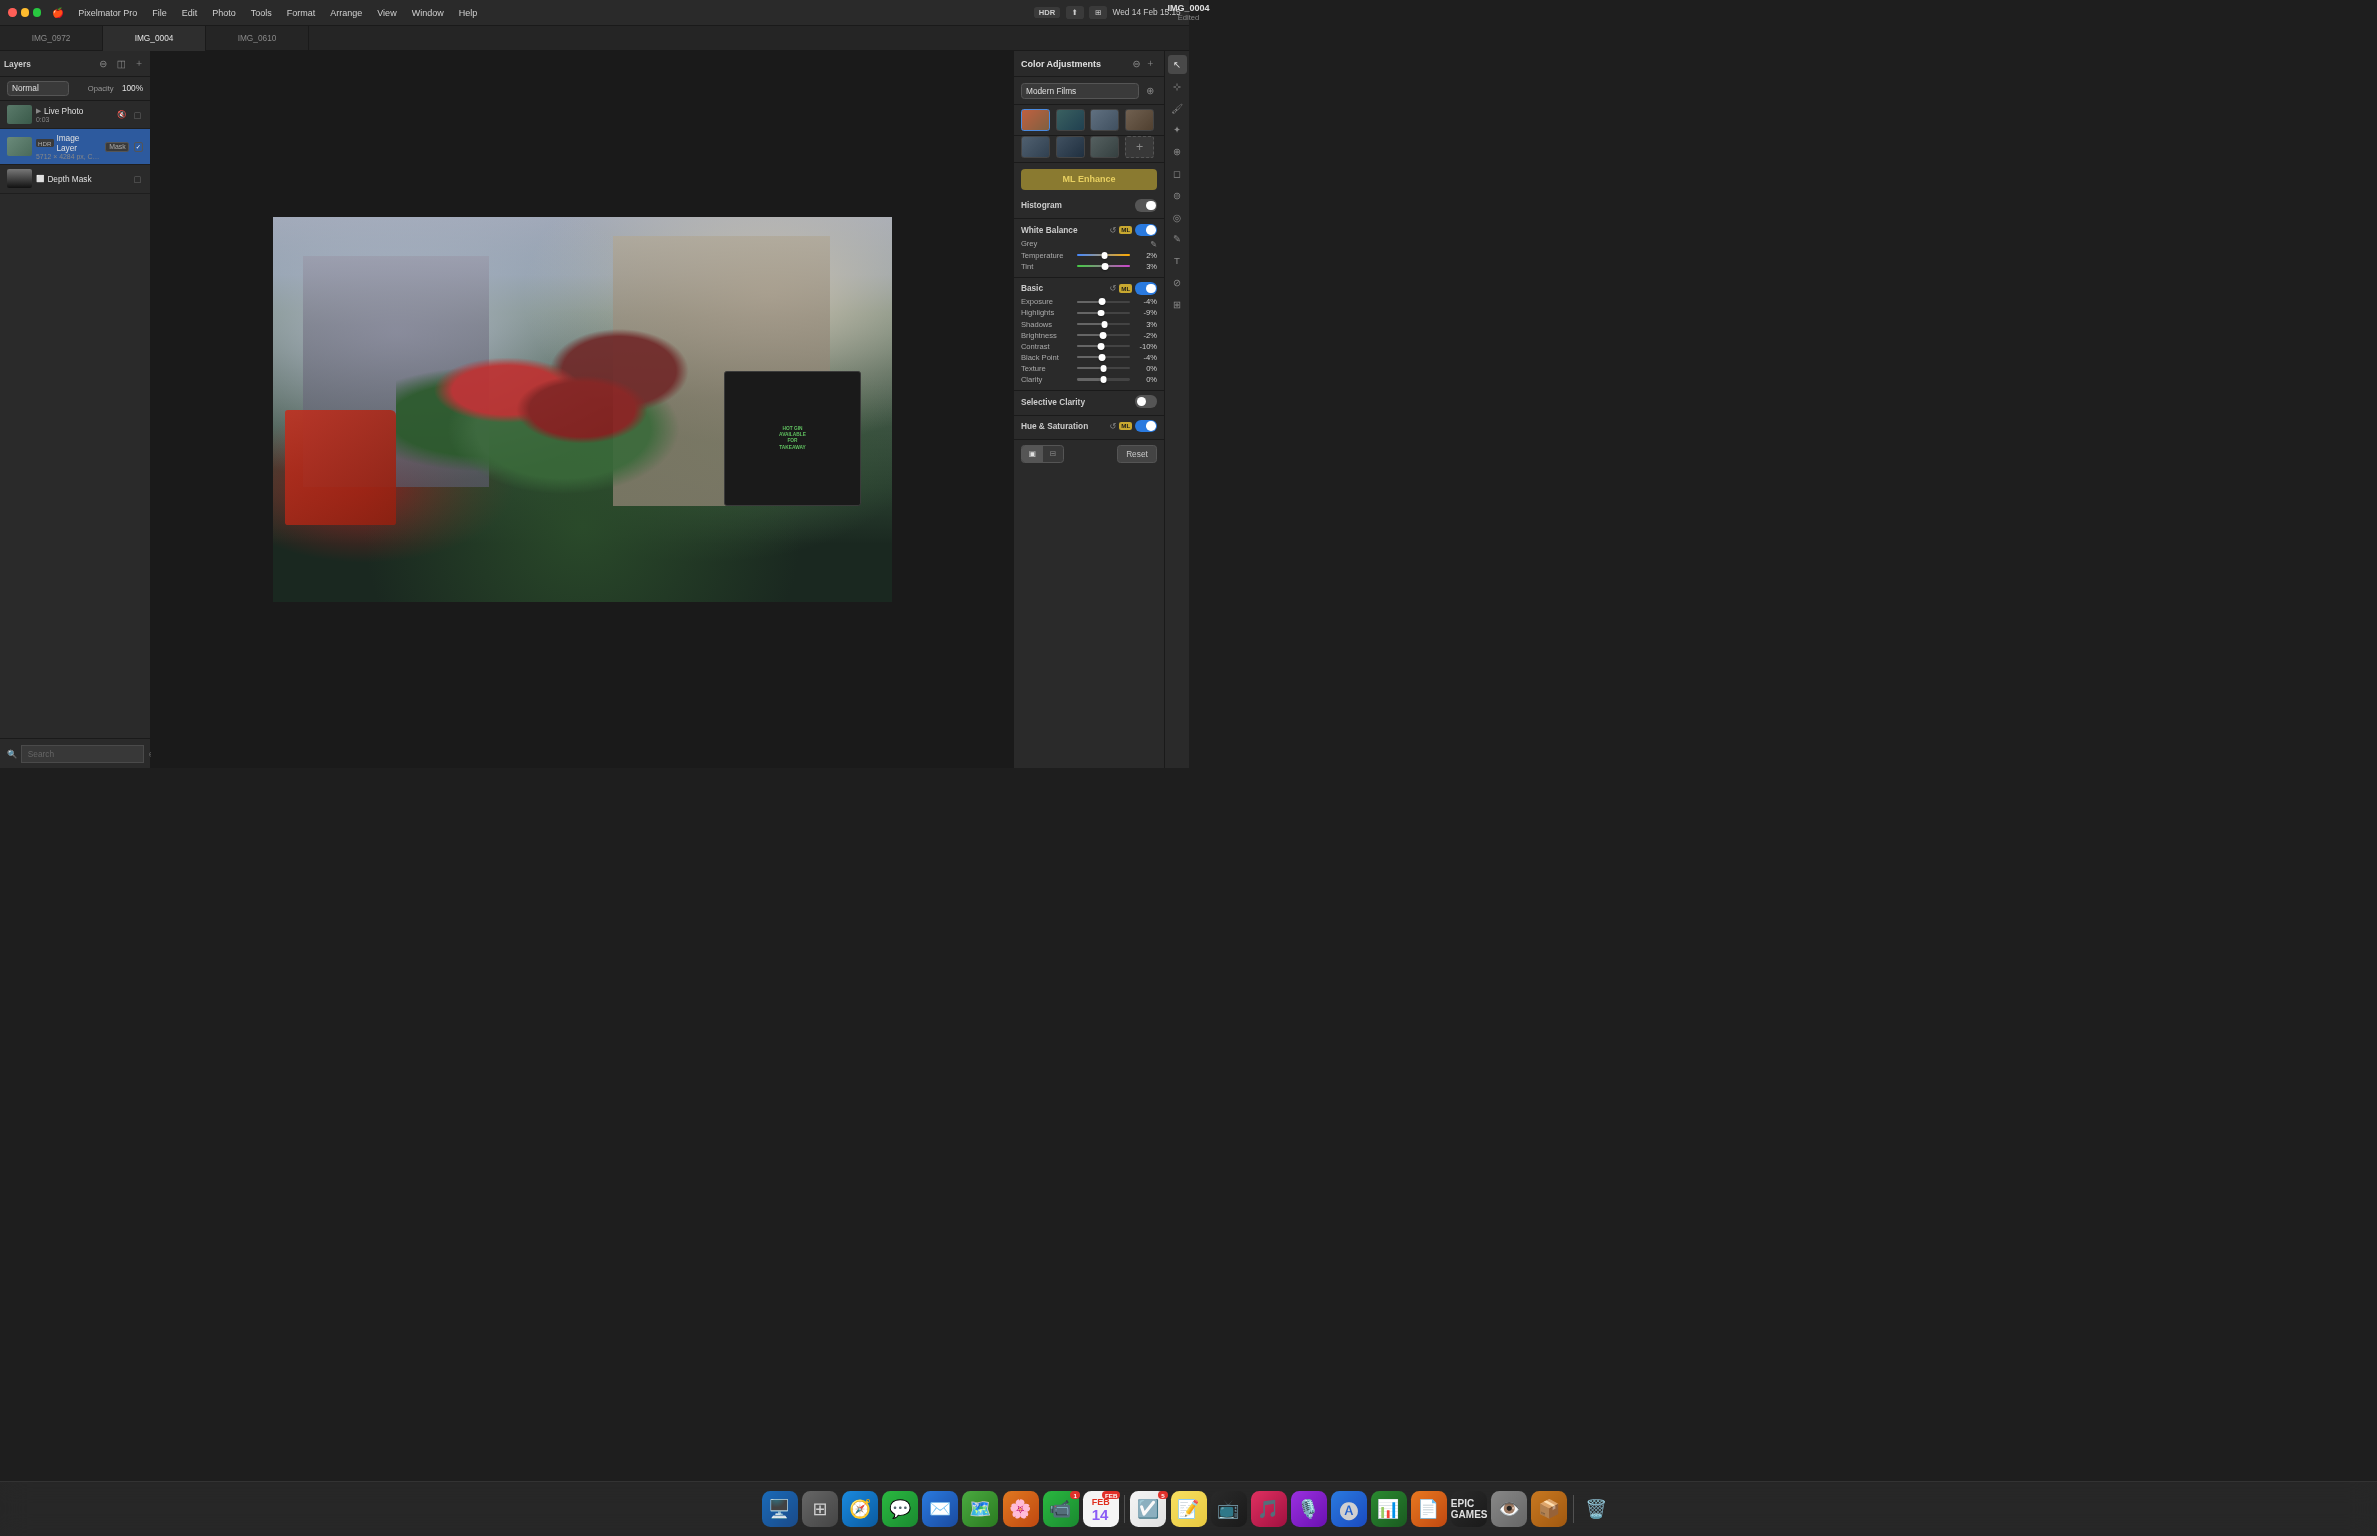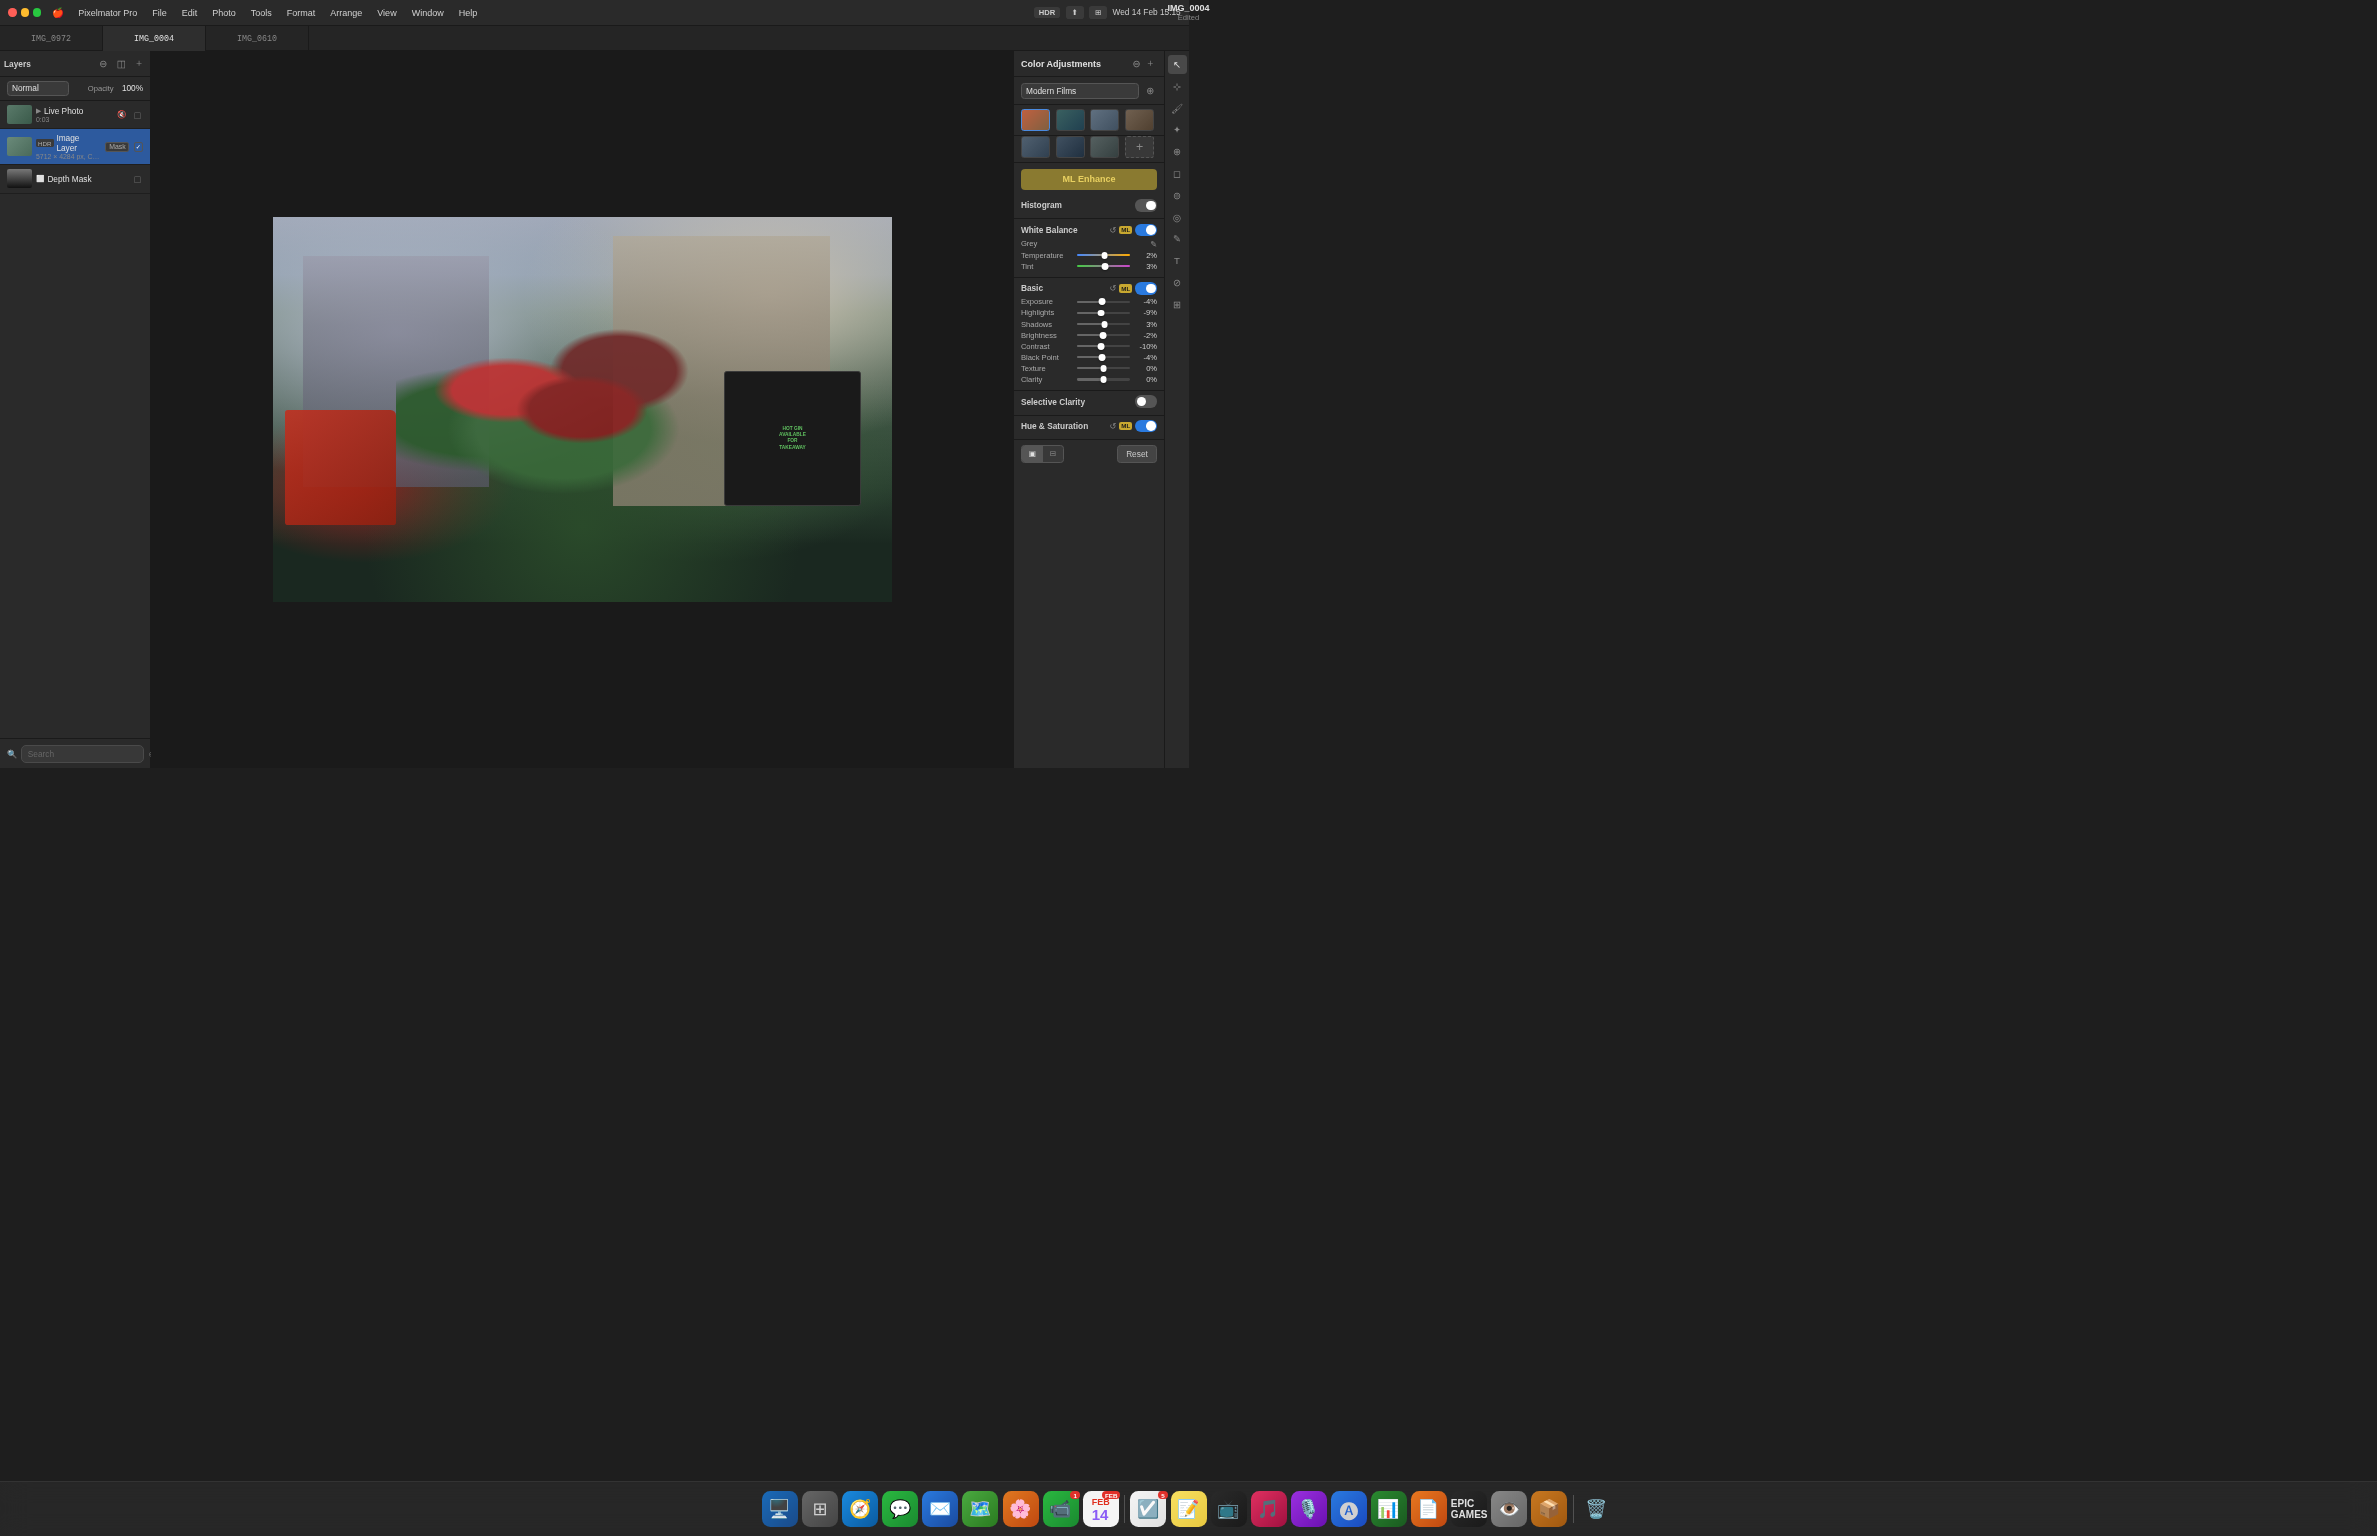--- a/index.html
+++ b/index.html
@@ -115,21 +115,20 @@
       height: 25px;
       padding: 0 13.8px;
       display: flex;
       align-items: center;
       font-size: 8.3px;
       color: #888;
       cursor: pointer;
       border-right: 0.7px solid #1a1a1a;
       min-width: 103px;
       justify-content: center;
-      font-family: Liberation Mono, monospace;
     }
     .tab.active {
       background: #2e2e2e;
       color: #e0e0e0;
     }
 
     
     .main-layout {
       display: flex;
       height: calc(100% - 51px);
@@ -278,21 +277,21 @@
       padding: 5.5px 6.9px;
       border-top: 0.7px solid #1a1a1a;
       display: flex;
       align-items: center;
       gap: 4.1px;
     }
     .search-input {
       flex: 1;
       background: #383838;
       border: 0.7px solid #4a4a4a;
-      border-radius: 5px;
+      border-radius: 0;
       padding: 2.8px 5.5px;
       color: #ccc;
       font-size: 8.3px;
       outline: none;
     }
     .search-input::placeholder { color: #666; }
 
     
     .canvas-area {
       flex: 1;

